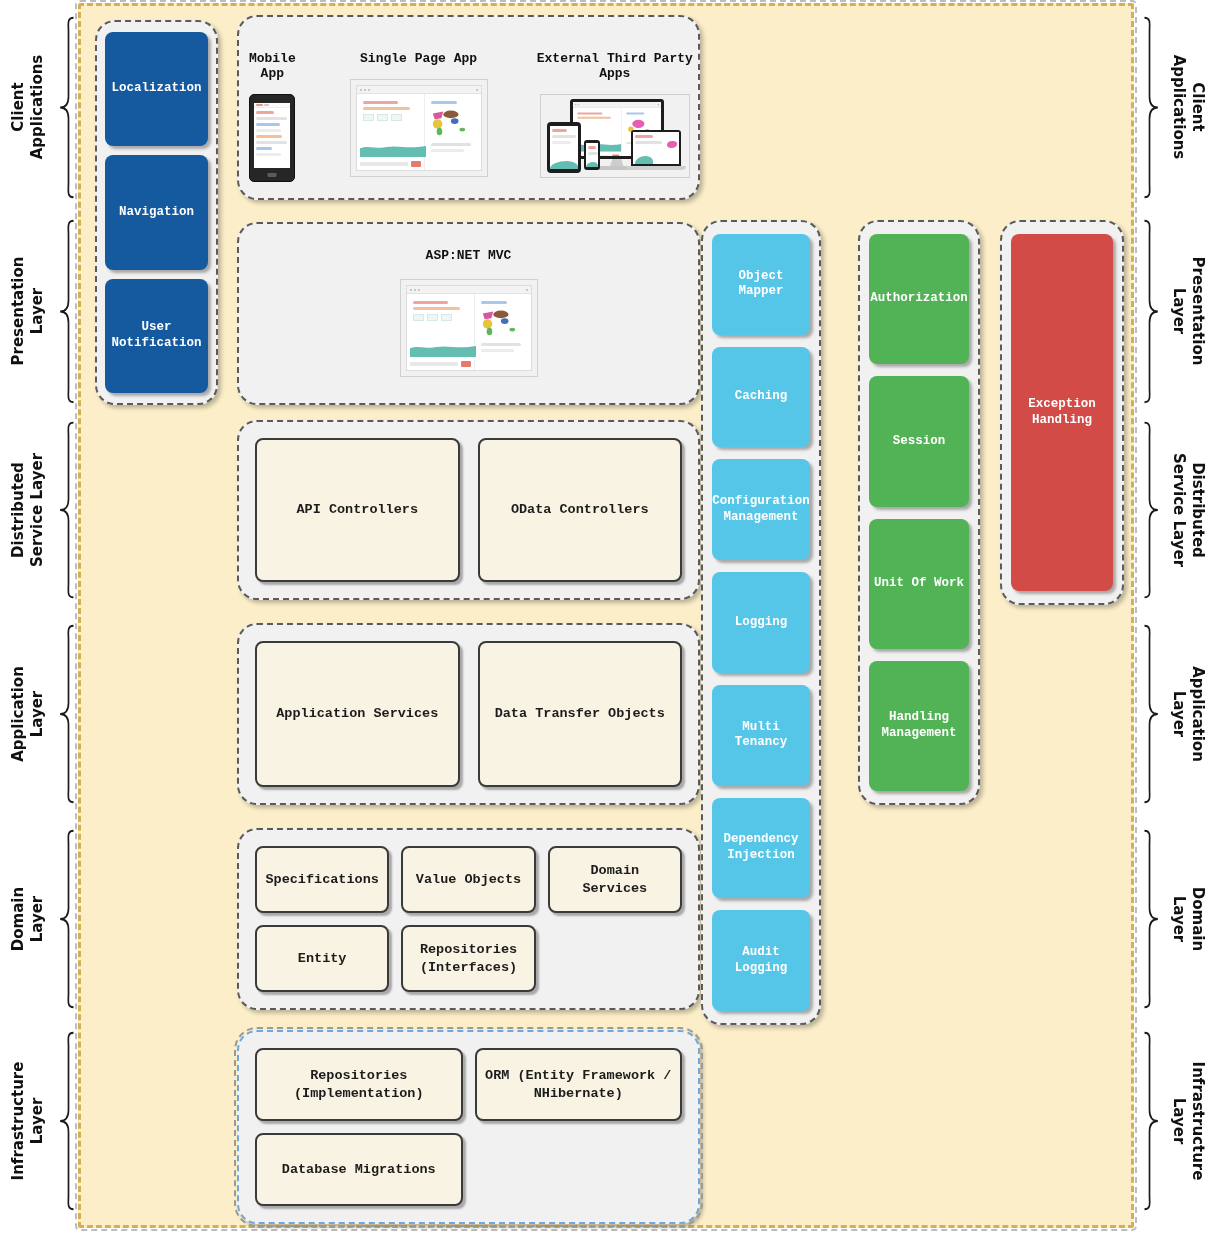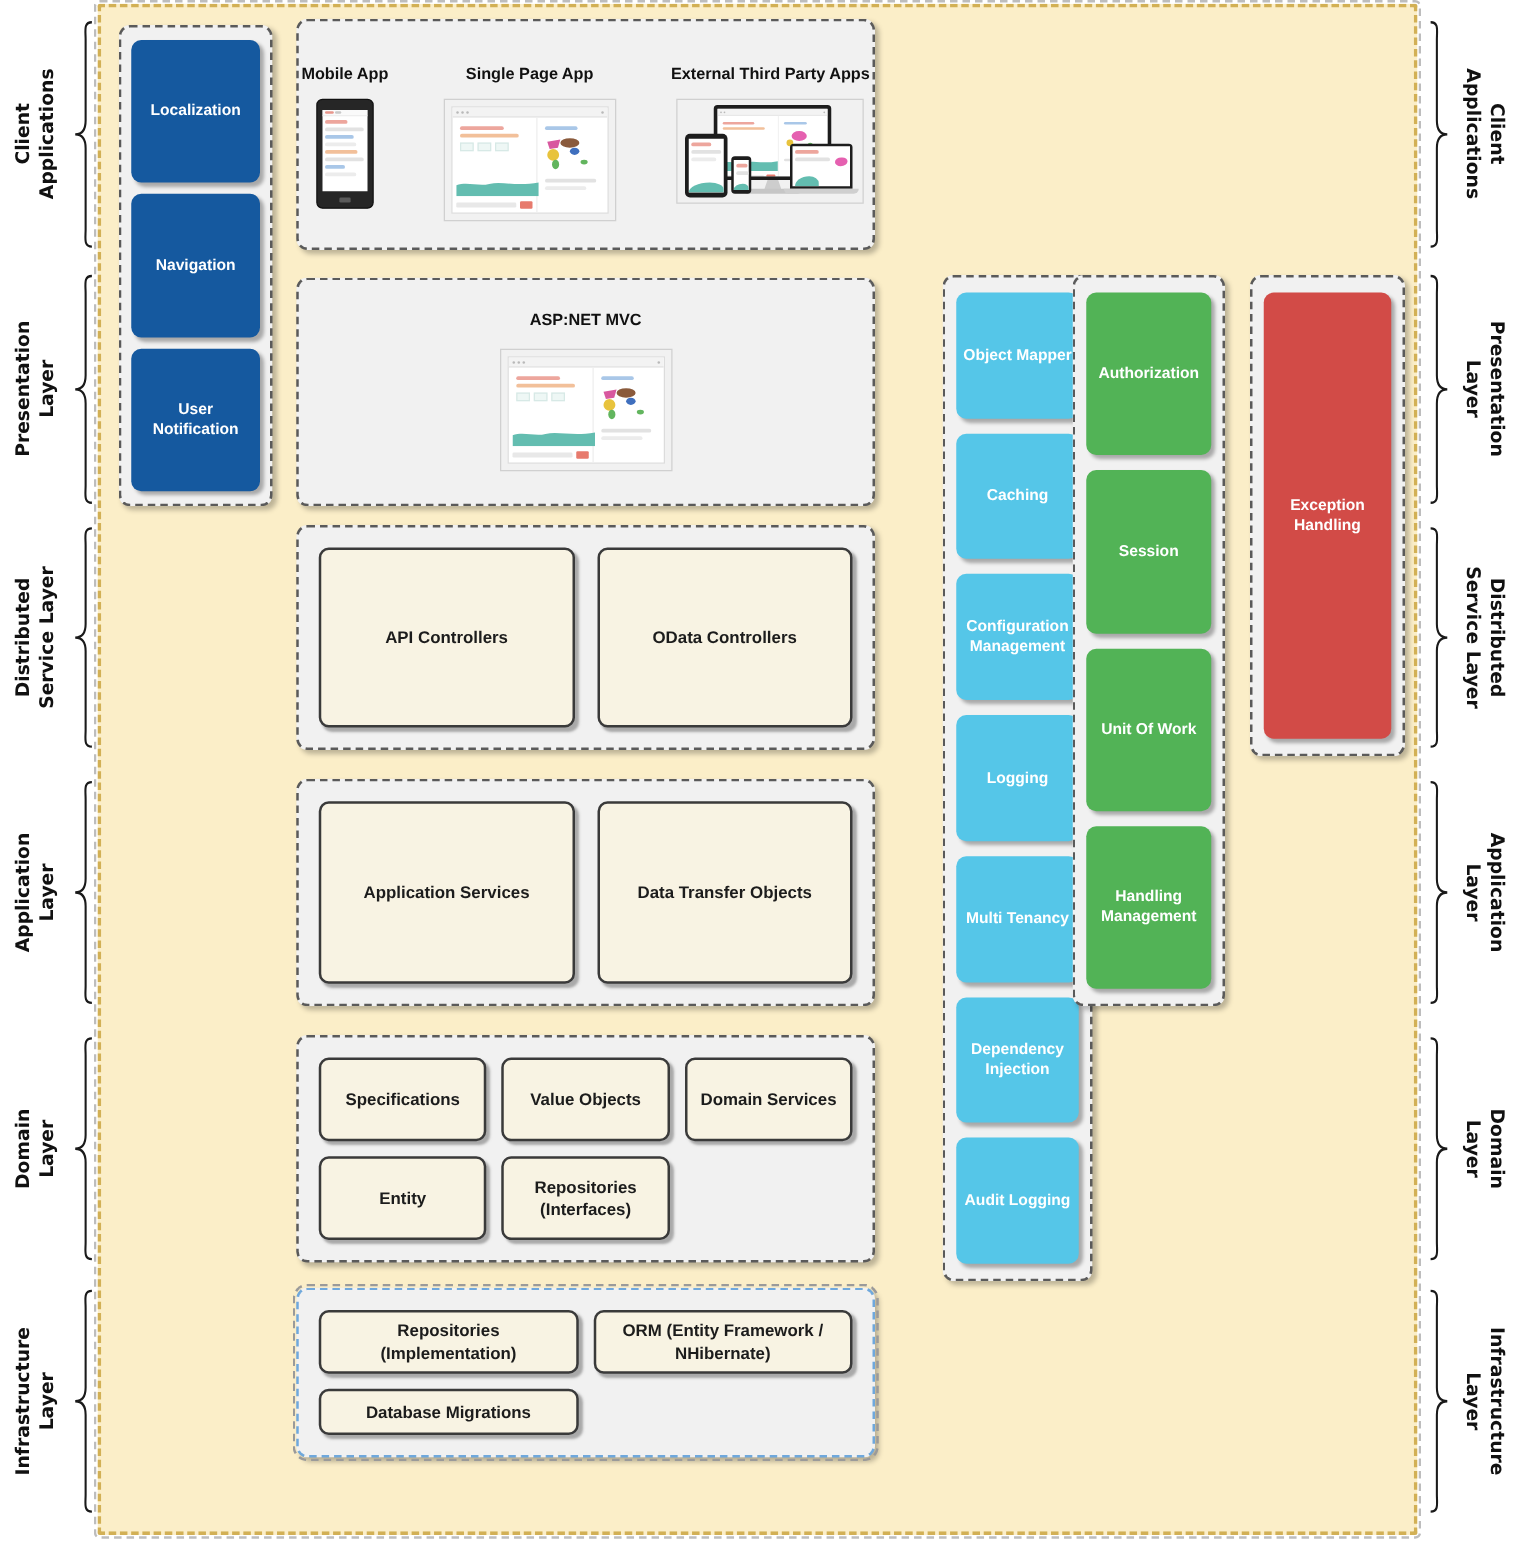--- a/index.html
+++ b/index.html
@@ -10,21 +10,21 @@
   *{box-sizing:border-box;margin:0;padding:0}
   body{background:#fff;font-family:"Liberation Sans",sans-serif;}
   .stage{position:relative;width:1220px;height:1236px;background:#fff;overflow:hidden}
 
   .main-rect{position:absolute;left:78px;top:3px;width:1056px;height:1225px;
     background:var(--c-beige);border:3px dashed var(--c-gold);
     outline:2px dashed #bdbdbd;outline-offset:1px;border-radius:2px;}
 
   
   .gpanel{position:absolute;background:var(--c-panel);border:2px dashed #5a5a5a;
-    border-radius:9px;box-shadow:3px 3px 4px rgba(0,0,0,.25);}
+    border-radius:20px;box-shadow:3px 3px 4px rgba(0,0,0,.25);font-family:Liberation Mono, monospace;}
 
   
   .vcol{display:flex;flex-direction:column;gap:12px;padding:12px 9px;}
   .cbox{flex:1;display:flex;align-items:center;justify-content:center;text-align:center;
     color:#fff;font-weight:bold;font-size:12.5px;line-height:1.25;border-radius:8px;
     box-shadow:3px 3px 3px rgba(0,0,0,.3);padding:4px;}
   .cbox.blue{background:var(--c-blue)}
   .cbox.cyan{background:var(--c-cyan)}
   .cbox.green{background:var(--c-green)}
   .cbox.red{background:var(--c-red)}
@@ -432,29 +432,29 @@
   <div class="gpanel" style="left:237px;top:828px;width:463px;height:182px">
     <div class="grid3">
       <div class="bbox">Specifications</div>
       <div class="bbox">Value Objects</div>
       <div class="bbox">Domain Services</div>
       <div class="bbox">Entity</div>
       <div class="bbox">Repositories (Interfaces)</div>
     </div>
   </div>
 
-  <div class="gpanel infra" style="left:237px;top:1030px;width:463px;height:136px">
+  <div class="gpanel infra" style="left:237px;top:1030px;width:463px;height:194px">
     <div class="grid2">
       <div class="bbox">Repositories (Implementation)</div>
       <div class="bbox">ORM (Entity Framework / NHibernate)</div>
       <div class="bbox">Database Migrations</div>
     </div>
   </div>
 
-  <div class="gpanel vcol" style="left:754px;top:220px;width:120px;height:805px">
+  <div class="gpanel vcol" style="left:701px;top:220px;width:120px;height:805px">
     <div class="cbox cyan">Object Mapper</div>
     <div class="cbox cyan">Caching</div>
     <div class="cbox cyan">Configuration Management</div>
     <div class="cbox cyan">Logging</div>
     <div class="cbox cyan">Multi Tenancy</div>
     <div class="cbox cyan">Dependency Injection</div>
     <div class="cbox cyan">Audit Logging</div>
   </div>
 
   <div class="gpanel vcol" style="left:858px;top:220px;width:122px;height:585px">

